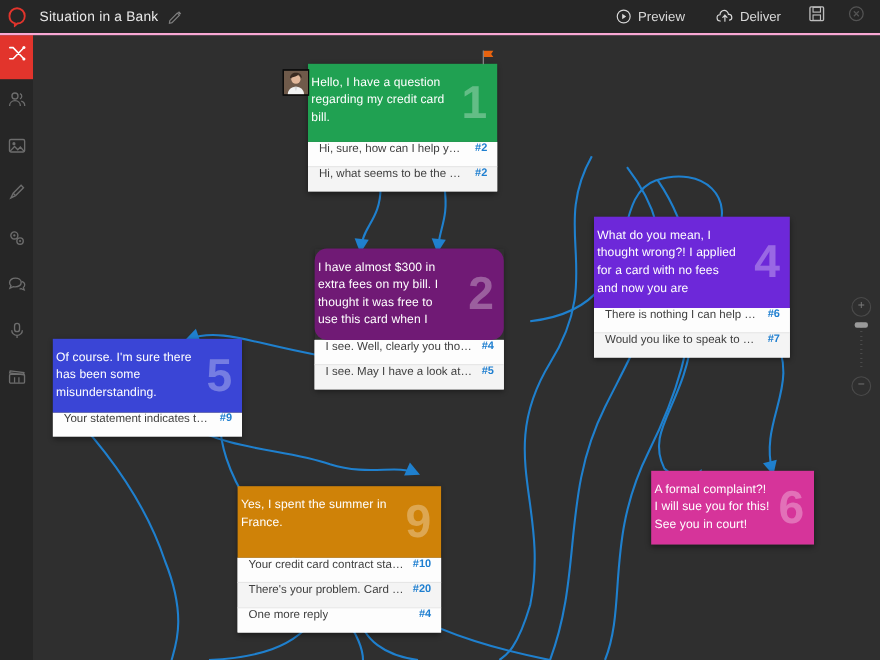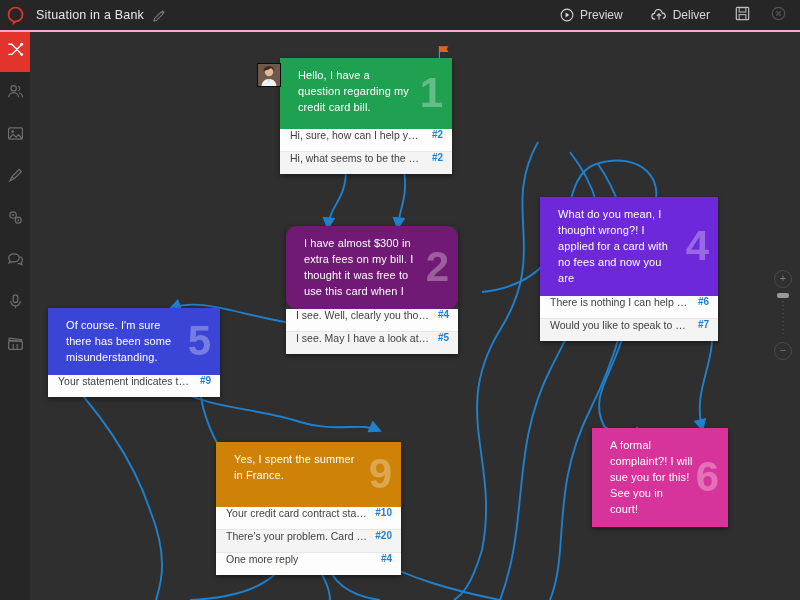--- a/index.html
+++ b/index.html
@@ -55,21 +55,21 @@
   }
   .edges{position:absolute;top:0;left:0;width:770px;height:570px;}
 
   
   .node{
     position:absolute;
     box-shadow:0 2px 5px rgba(0,0,0,.45);
     z-index:10;
   }
   .node-head{
-    position:relative;padding:9px 11px 10px 18px;overflow:hidden;
+    position:relative;padding:9px 11px 10px 3px;overflow:hidden;
   }
   .node-head .txt{
     position:relative;color:#fff;font-size:11px;line-height:16px;
     width:78%;z-index:2;letter-spacing:.1px;
   }
   .node-num{
     position:absolute;right:9px;top:50%;transform:translateY(-52%);
     font-size:42px;line-height:42px;font-weight:700;
     color:rgba(255,255,255,.30);z-index:1;
   }
@@ -377,21 +377,21 @@
           <span class="rtxt">There's your problem. Card trans...</span>
           <span class="rnum">#20</span>
         </div>
         <div class="reply">
           <span class="rtxt">One more reply</span>
           <span class="rnum">#4</span>
         </div>
       </div>
     </div>
 
-    <div class="node" style="left:562px;top:398px;width:136px;">
+    <div class="node" style="left:562px;top:398px;width:148px;">
       <div class="node-head" style="background:#d6349a;min-height:48px;">
         <div class="txt">A formal complaint?! I will sue you for this! See you in court!</div>
         <div class="node-num">6</div>
       </div>
     </div>
 
     <div class="zoomctl">
       <div class="zbtn">+</div>
       <div class="ztrack">
         <div class="zhandle"></div>

